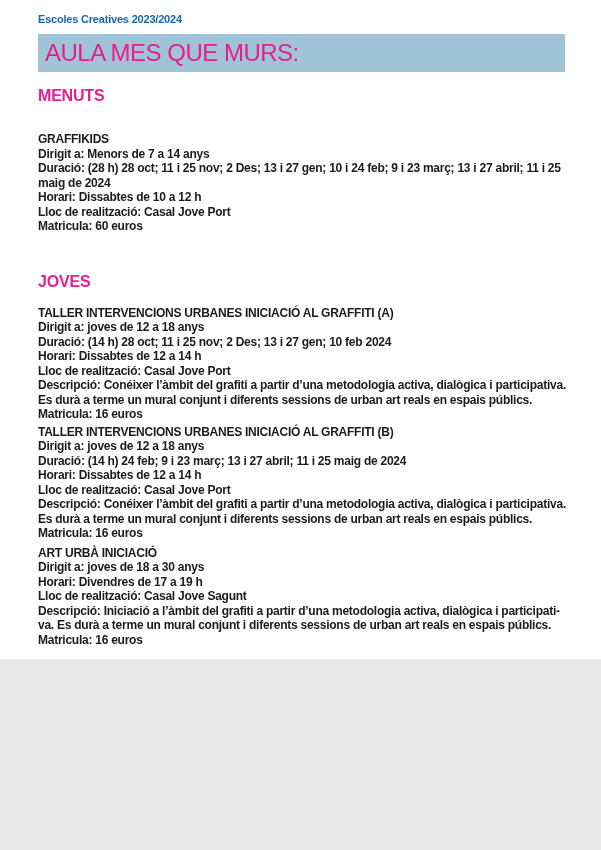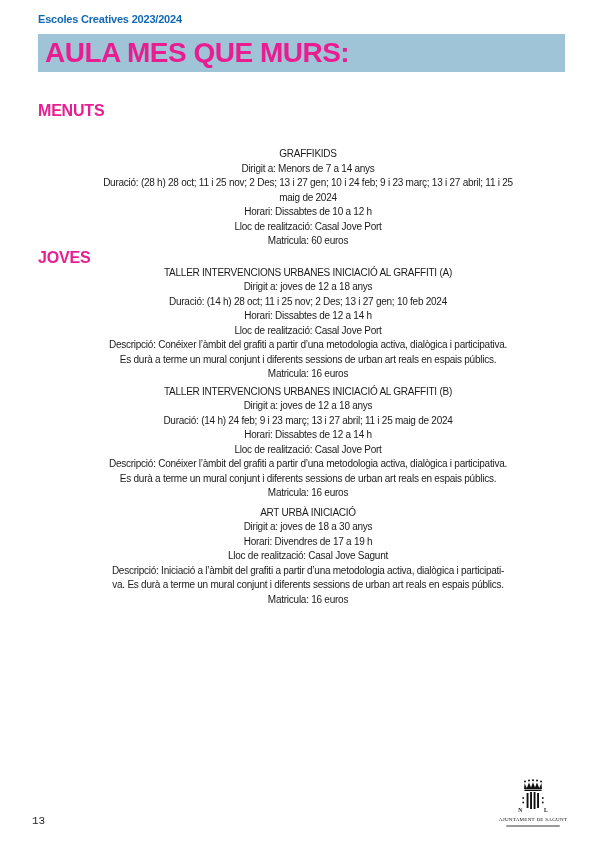--- a/index.html
+++ b/index.html
@@ -1,18 +1,18 @@
 <!DOCTYPE html>
 <html><head>
 <meta charset="utf-8">
 <style>
   html,body{margin:0;padding:0;background:#e9e9e9;}
   .page{
     position:relative;
-    width:601px;height:850px;
+    width:601px;height:659px;
     margin:0 auto;
     background:#ffffff;
     font-family:"Liberation Sans",sans-serif;
     box-sizing:border-box;
     padding:13px 36px 0 38px;
     overflow:hidden;
   }
   .doc-header{
     color:#1268b4;
     font-size:11px;
@@ -22,48 +22,47 @@
   }
   .title-bar{
     margin-top:8px;
     width:527px;height:38px;
     background:#9fc4d7;
     box-sizing:border-box;
     padding:3px 0 0 7px;
   }
   .title-bar .page-title{
     color:#ea1d90;
-    font-size:28px;
-    font-weight:700;
+    font-size:24px;
+    font-weight:400;
     letter-spacing:-0.5px;
     line-height:32px;
     white-space:nowrap;
   }
   .section-heading{
     color:#ea1d90;
     font-size:16px;
     font-weight:700;
     letter-spacing:-0.2px;
     line-height:17px;
   }
-  .heading-menuts{margin-top:30px;}
-  .heading-joves{}
+  .heading-menuts{margin-top:15px;}
+  .heading-joves{margin-top:39px;}
   .course{
     width:540px;
     color:#1b1b1b;
-    font-size:10px;
-    font-weight:400;
+    font-size:12px;
+    font-weight:700;
     letter-spacing:-0.25px;
     line-height:14.5px;
-    text-align:center;
   }
   .course-line{white-space:pre-line;}
   .course-title{text-transform:none;}
   .course-graffikids{margin-top:28px;}
-  .course-a{}
+  .course-a{margin-top:16px;}
   .course-b{margin-top:3px;}
   .course-c{margin-top:5px;}
   .page-number{
     position:absolute;
     left:32px;top:815px;
     font-size:11px;
     color:#222;
     font-weight:400;
     font-family:Liberation Mono, monospace;
   }

